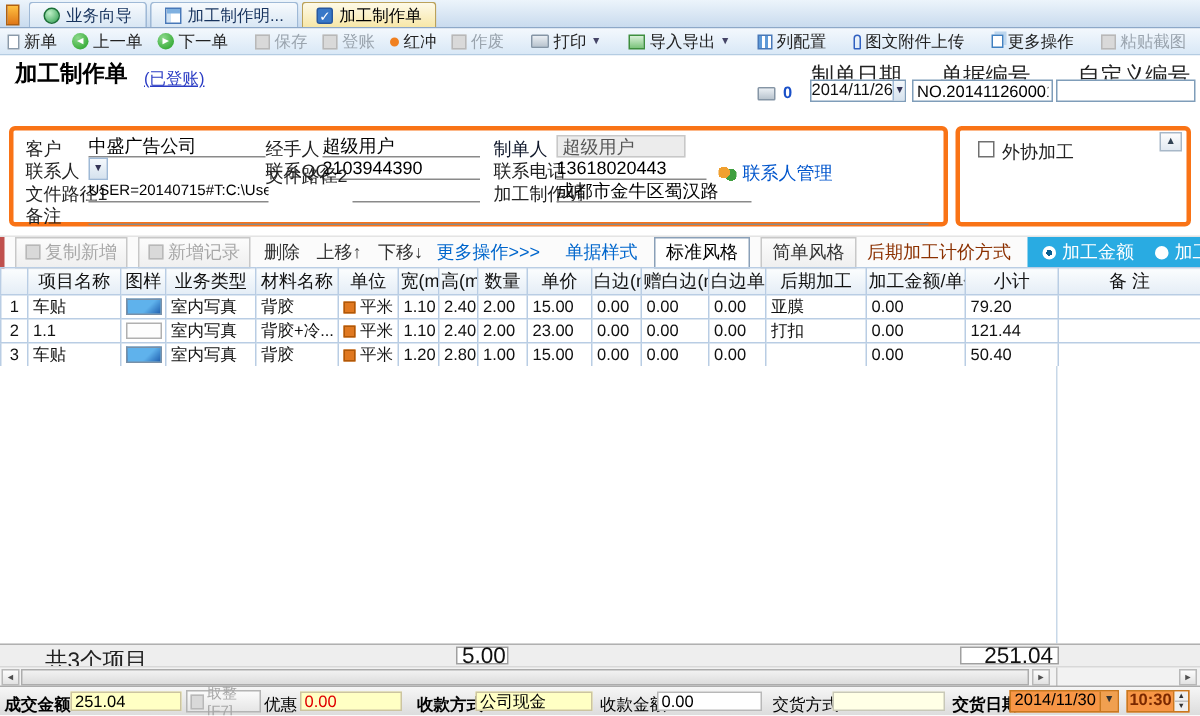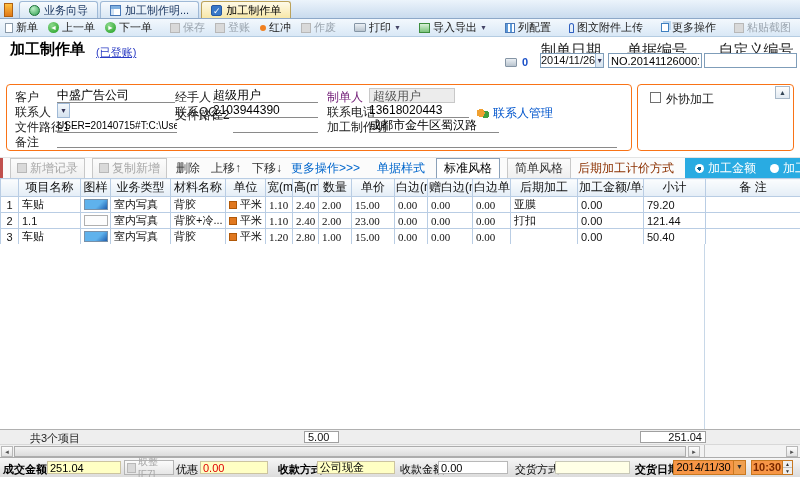--- a/index.html
+++ b/index.html
@@ -50,25 +50,25 @@
   .printcount { color:#1A50C8; font-weight:bold; font-size:11px; }
   .hf-label { position:absolute; top:4px; font-size:15px; color:#222; text-align:center; }
   .hf-box { position:absolute; top:16px; height:15px; border:1px solid #7F9DB9; background:#fff; font-size:11px; line-height:13px; }
   .combo { display:flex; }
   .combo .val { flex:1; text-align:center; }
   .combo .btn { width:13px; background:linear-gradient(#F4F8FC,#D5E2EE); border-left:1px solid #9FB9D6; text-align:center; font-size:7px; color:#335; line-height:13px; }
   input.flat { border:1px solid #7F9DB9; background:#fff; font-size:11px; padding:0 2px; font-family:inherit; }
 
   
   .inforow { position:absolute; left:0; top:82px; width:800px; height:75px; background:#fff; }
-  .panel { position:absolute; border:1px solid #f97316; border-radius:4px; background:#fff; }
+  .panel { position:absolute; border:3px solid #f97316; border-radius:4px; background:#fff; }
   .pleft { left:6px; top:2px; width:626px; height:67px; }
   .pright { left:637px; top:2px; width:157px; height:67px; }
   .lbl { position:absolute; font-size:12px; color:#222; white-space:nowrap; }
-  .lbl.gray { color:#701a75; }
+  .lbl.gray { color:#0f172a; }
   .fld { position:absolute; font-size:12px; color:#000; border-bottom:1px solid #8A8A8A; height:15px; line-height:14px; white-space:nowrap; overflow:hidden; }
   .fld.small { font-size:10px; line-height:15px; }
   .fld.boxed { border:1px solid #C8C8C8; background:#ECECEC; color:#555; height:15px; padding-left:3px; }
   .fldcombo { position:absolute; height:15px; display:flex; }
   .fldcombo .val { flex:1; border-bottom:1px solid #8A8A8A; font-size:12px; line-height:14px; }
   .fldcombo .btn { width:13px; height:15px; border:1px solid #9FB9D6; background:linear-gradient(#F4F8FC,#D5E2EE); font-size:7px; text-align:center; line-height:13px; color:#335; }
   .cmgr { position:absolute; left:470px; top:20px; display:flex; align-items:center; gap:4px; color:#0055CC; font-size:12px; }
   .i-people { width:12px; height:10px; background:radial-gradient(circle at 30% 40%,#F0A030 0 4px,transparent 4px),radial-gradient(circle at 70% 55%,#40A040 0 4px,transparent 4px); }
   .checkbox { position:absolute; width:11px; height:11px; border:1px solid #707070; background:#fff; }
   .collapsebtn { position:absolute; right:3px; top:1px; width:15px; height:13px; border:1px solid #A8B8C8; background:linear-gradient(#FDFDFD,#E2EAF2); font-size:7px; text-align:center; line-height:11px; color:#345; }
@@ -88,34 +88,34 @@
   .radio { width:9px; height:9px; border-radius:50%; background:#fff; display:inline-block; }
   .radio.sel { background:radial-gradient(circle,#0B5E8E 0 2px,#fff 2px); }
 
   
   table.grid { position:absolute; left:0; top:178px; width:800px; border-collapse:collapse; table-layout:fixed; }
   table.grid th { height:17px; font-weight:normal; font-size:12px; background:linear-gradient(#FBFDFE,#E4EDF6);
     border:1px solid #B9CDE4; text-align:center; overflow:hidden; white-space:nowrap; padding:0 1px; }
   table.grid td { height:16px; font-size:11px; border:1px solid #B9CDE4; background:#fff; padding:0 3px;
     overflow:hidden; white-space:nowrap; }
   td.num { text-align:center; font-size:11px; }
-  td.y { background:#FFFF00;font-family:Liberation Serif, serif; }
+  td.y { background:#FFFF00; }
   td.o { background:#FAC090; }
   td.sel { background:#FFFF00; }
   td.cjk { font-size:12px; }
   .thumb { width:24px; height:11px; margin:0 auto; border:1px solid #7890A8;
     background:linear-gradient(135deg,#5FB2EC 0 60%,#2060B0); }
   .thumb.blank { background:#FDFDFD; border:1px solid #B0B0B0; }
   .usq { display:inline-block; width:8px; height:8px; background:#E07820; border:1px solid #B05808; margin-right:3px; vertical-align:-1px; }
 
   .gridempty { position:absolute; left:0; top:244px; width:800px; height:185px; background:#fff; }
   .vline { position:absolute; left:704px; top:0; width:1px; height:185px; background:#C8D8E8; }
 
   
-  .sumrow { position:absolute; left:0; top:429px; width:800px; height:15px; background:#EEEEEE; border-top:1px solid #B0B0B0; font-size:11px; }
+  .sumrow { position:absolute; left:0; top:429px; width:800px; height:15px; background:#EEEEEE; border-top:1px solid #B0B0B0; font-size:15px; }
   .sumlabel { position:absolute; left:30px; top:1px; color:#222; }
   .sumbox { position:absolute; top:1px; height:12px; background:#fff; border:1px solid #A0A0A0; line-height:11px; padding:0 3px; }
 
   .hscroll { position:absolute; left:0; top:444px; width:800px; height:13px; background:#F2F2F2; border-top:1px solid #D8D8D8; }
   .sbtn { position:absolute; top:1px; width:12px; height:11px; background:linear-gradient(#FDFDFD,#E2E2E2); border:1px solid #B8B8B8; font-size:6px; color:#505050; text-align:center; line-height:10px; }
   .sthumb { position:absolute; left:14px; top:1px; width:672px; height:11px; background:linear-gradient(#F2F2F2,#DCDCDC); border:1px solid #ACACAC; }
   .sdiv { position:absolute; left:704px; top:0; width:1px; height:13px; background:#C0C0C0; }
 
   .footer { position:absolute; left:0; top:457px; width:800px; height:20px; background:linear-gradient(#F6F6F6,#DCDCDC); border-top:1px solid #ACACAC; font-size:11px; }
   .footer .flabel { position:absolute; top:4px; color:#000; white-space:nowrap; }
@@ -280,25 +280,25 @@
       <span class="checkbox" style="left:12px;top:7px;"></span>
       <span class="lbl" style="left:28px;top:6px;">外协加工</span>
       <span class="collapsebtn">▲</span>
     </div>
   </div>
 
   <div class="gridbar">
     <span class="edgestrip"></span>
     <span class="gb-btn">
         <span class="i i-gray"></span>
+        <span>复制新增</span>
+      </span>
+    <span class="gb-btn">
+        <span class="i i-gray"></span>
         <span>新增记录</span>
-      </span>
-    <span class="gb-btn">
-        <span class="i i-gray"></span>
-        <span>复制新增</span>
       </span>
     <span class="gb-flat">删除</span>
     <span class="gb-flat">上移↑</span>
     <span class="gb-flat">下移↓</span>
     <span class="gb-link">更多操作&gt;&gt;&gt;</span>
     <span class="gb-link" style="margin-left:10px;text-align:right;">单据样式</span>
     <span class="gb-style1">标准风格</span>
     <span class="gb-style2">简单风格</span>
     <span class="pricing-label">后期加工计价方式</span>
     <span class="bluebar">

